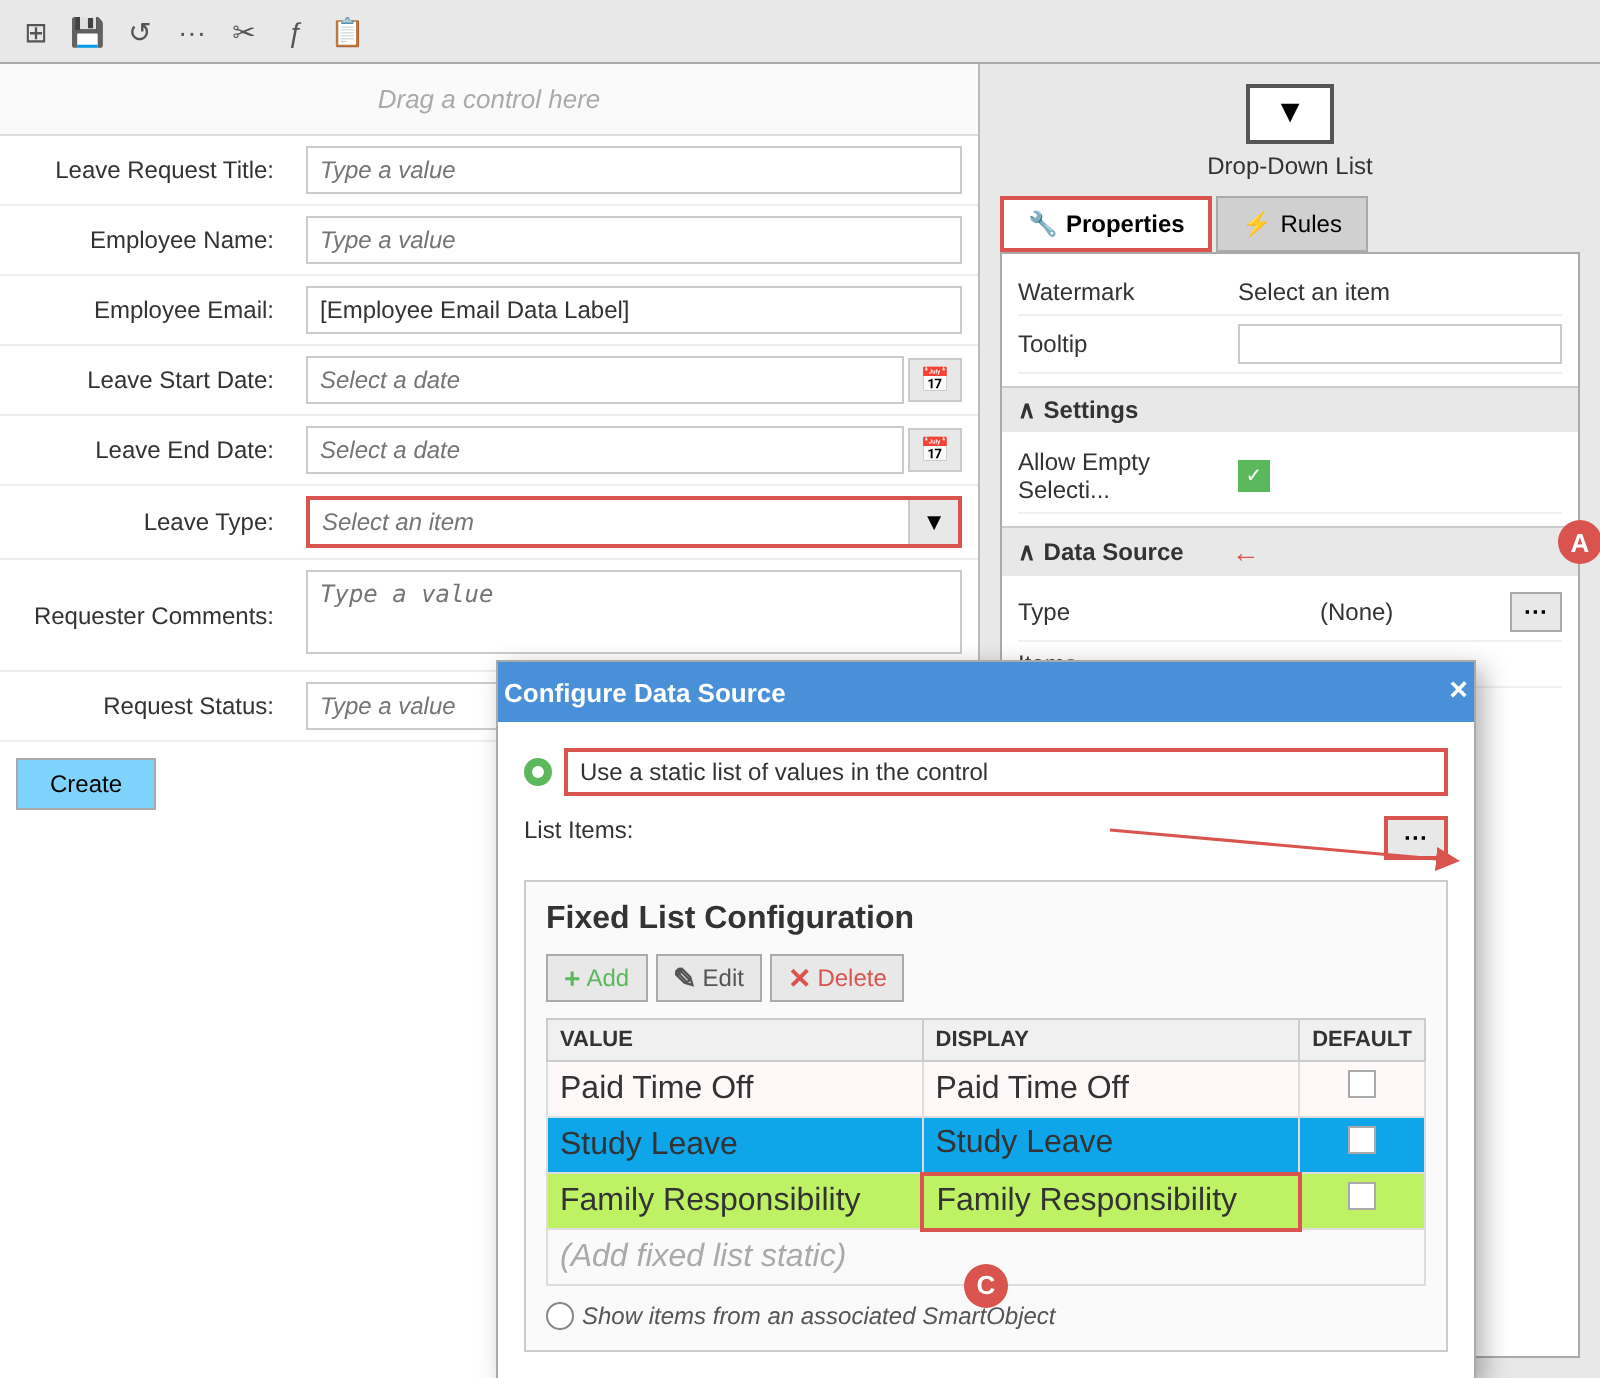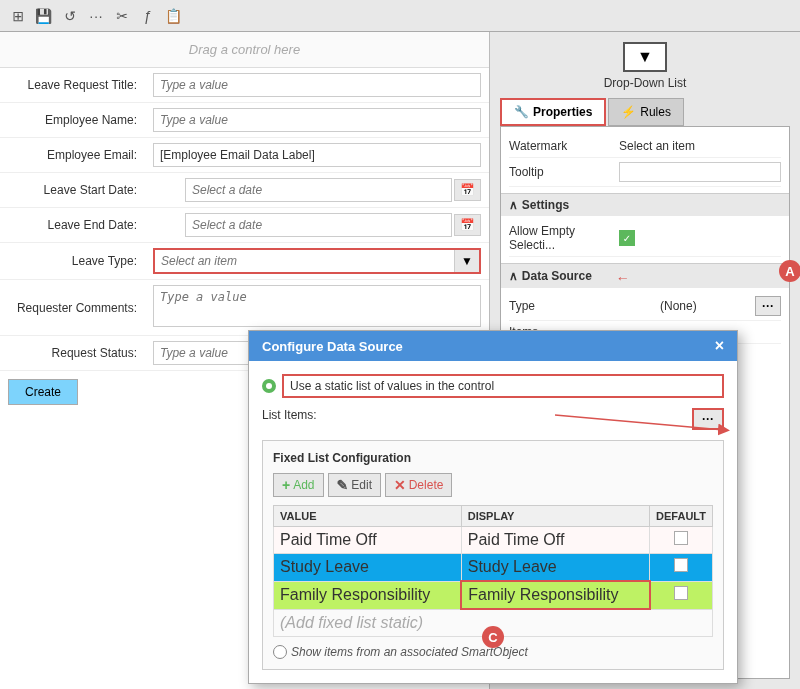--- a/index.html
+++ b/index.html
@@ -89,21 +89,20 @@
       color: #333;
       font-style: normal;
     }
     .date-wrapper {
       display: flex;
       align-items: center;
       gap: 2px;
     }
     .date-wrapper input {
       flex: 1;
-      margin-left: 32px;
     }
     .cal-btn {
       border: 1px solid #ccc;
       background: #e8e8e8;
       padding: 3px 5px;
       cursor: pointer;
       font-size: 12px;
     }
     .leave-type-wrapper {
       display: flex;
@@ -298,21 +297,21 @@
       width: 490px;
       background: #fff;
       border: 1px solid #aaa;
       box-shadow: 4px 4px 12px rgba(0,0,0,0.3);
       pointer-events: all;
       z-index: 200;
     }
     .modal-header {
       background: #4a90d9;
       color: #fff;
-      padding: 6px 13px;
+      padding: 6px 3px;
       display: flex;
       align-items: center;
       justify-content: space-between;
       font-size: 13px;
       font-weight: bold;
     }
     .modal-close {
       cursor: pointer;
       font-size: 16px;
       color: #fff;
@@ -371,21 +370,21 @@
     }
 
     
     .fixed-list-box {
       border: 1px solid #ccc;
       padding: 10px;
       background: #fafafa;
     }
     .fixed-list-title {
       font-weight: bold;
-      font-size: 12px;
+      font-size: 16px;
       margin-bottom: 8px;
       color: #333;
     }
     .list-toolbar {
       display: flex;
       gap: 4px;
       margin-bottom: 8px;
       align-items: center;
     }
     .list-tb-btn {

